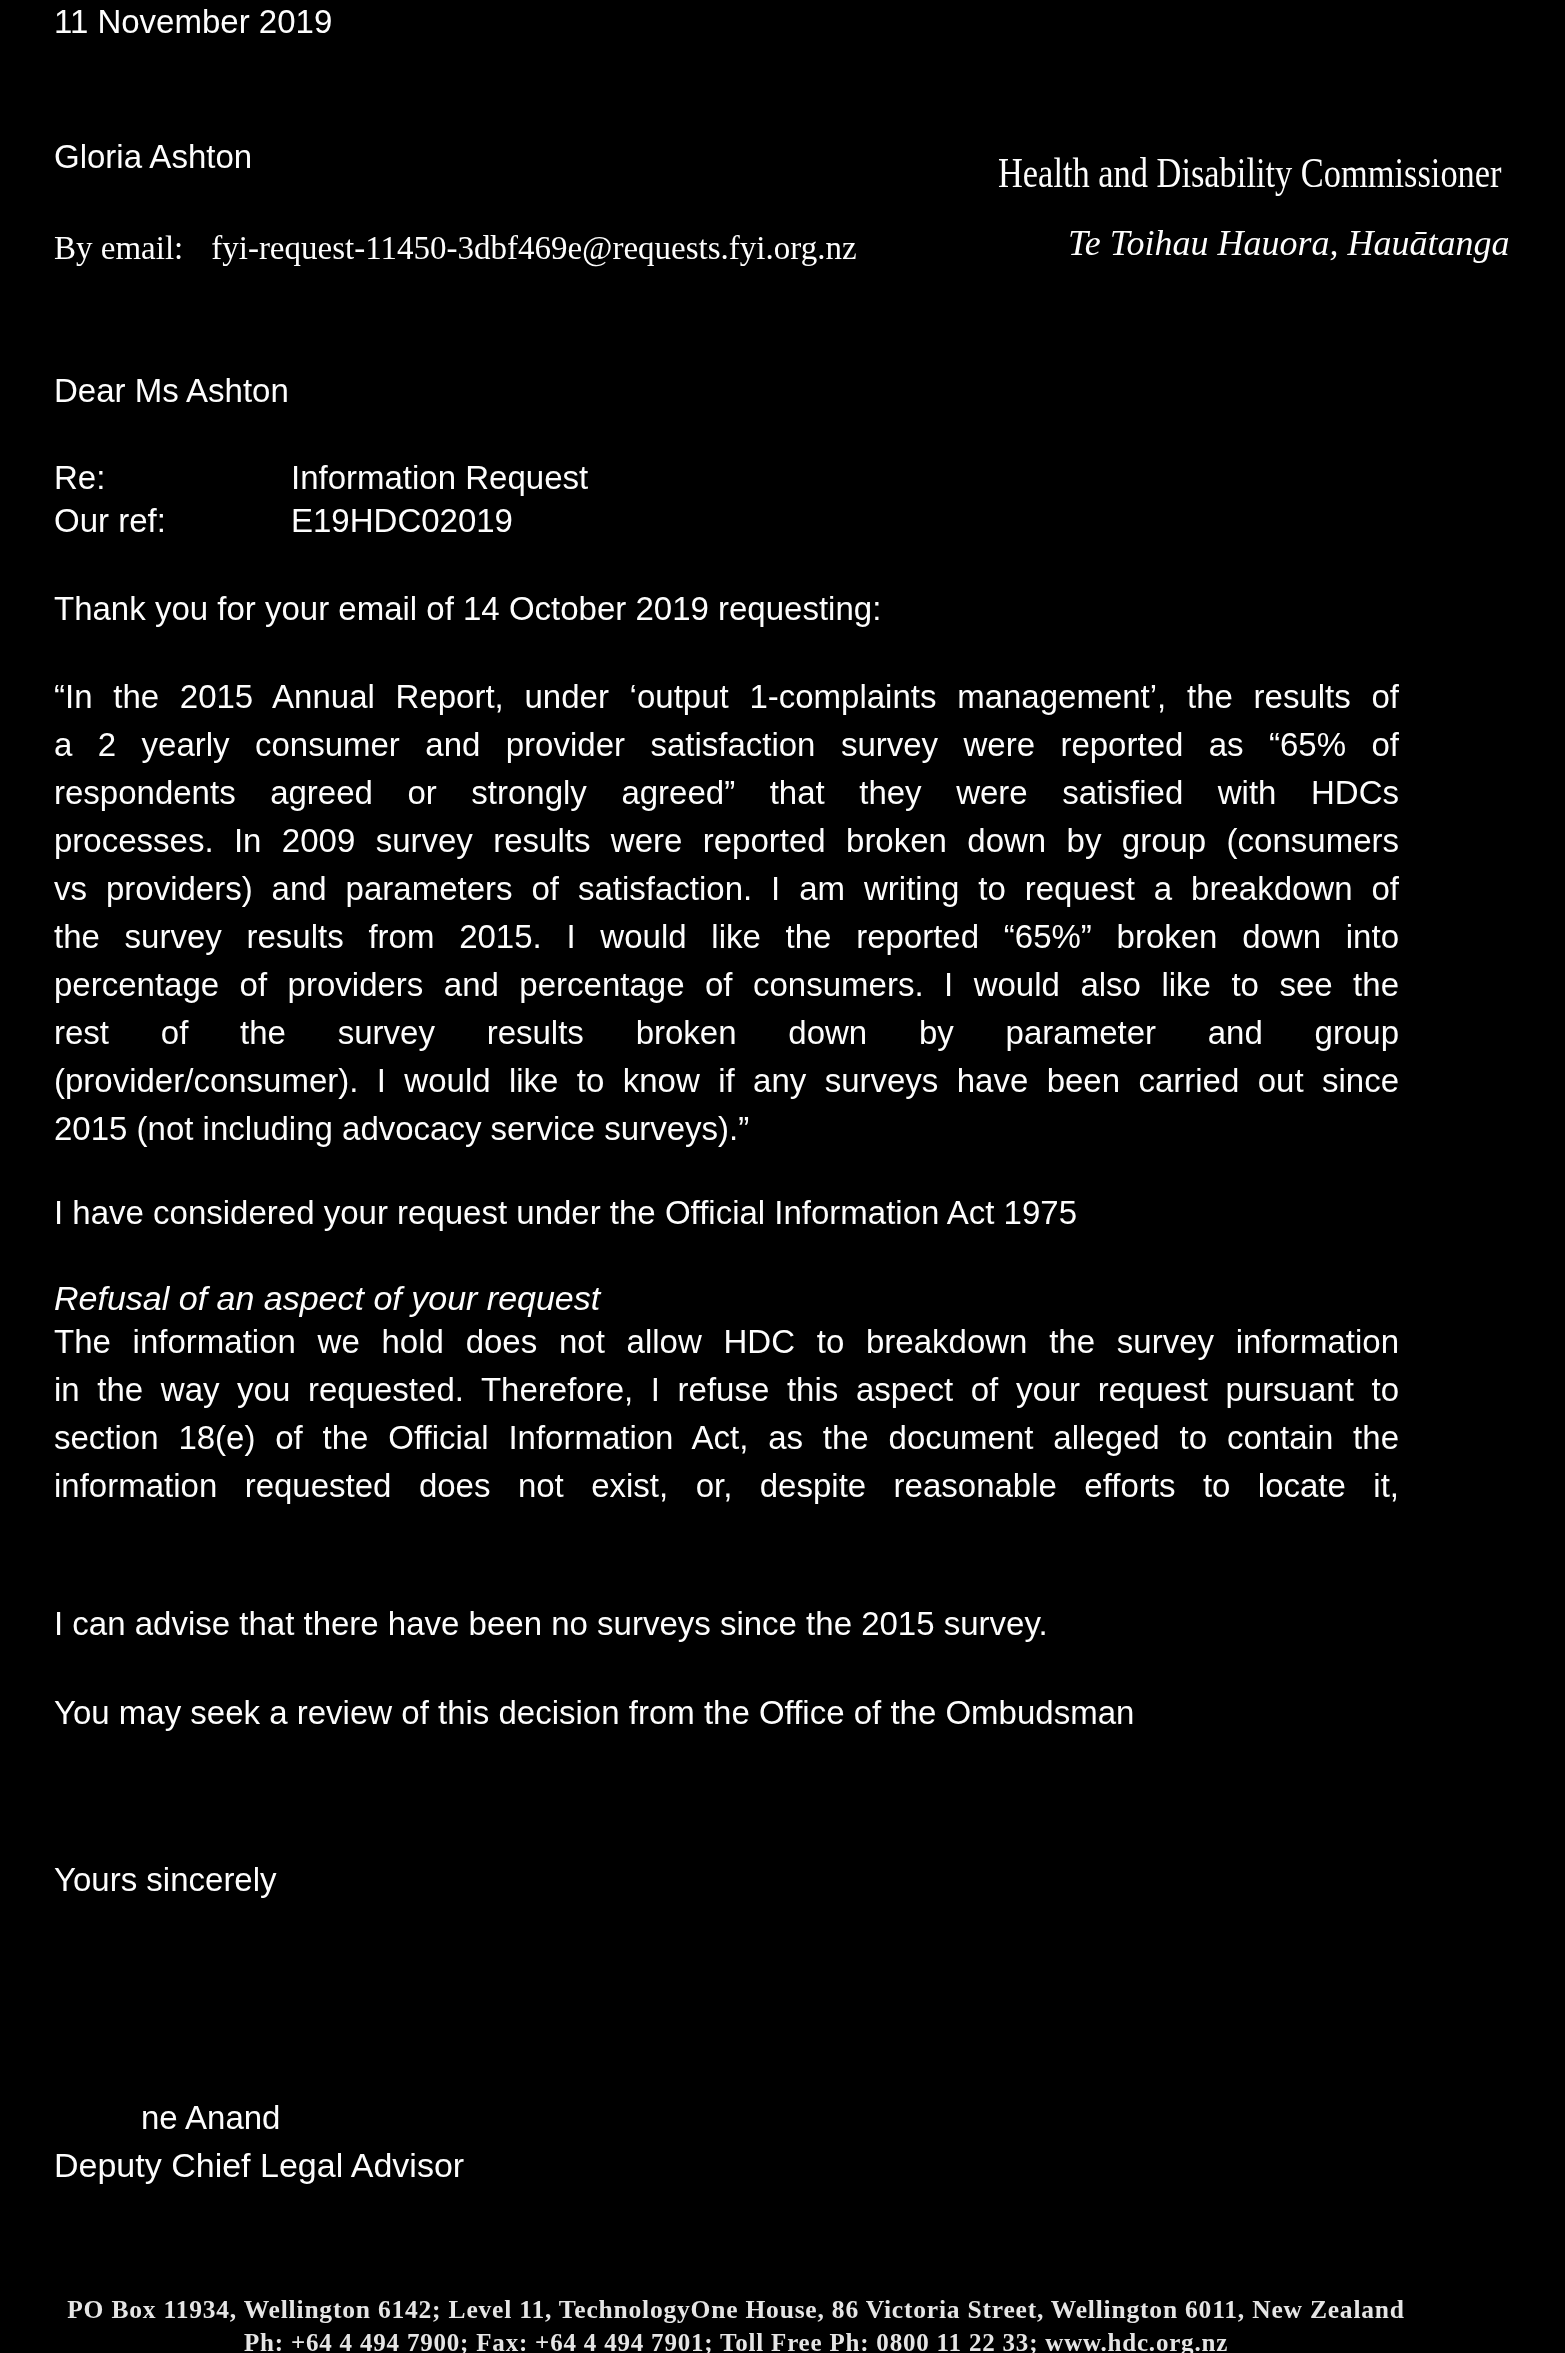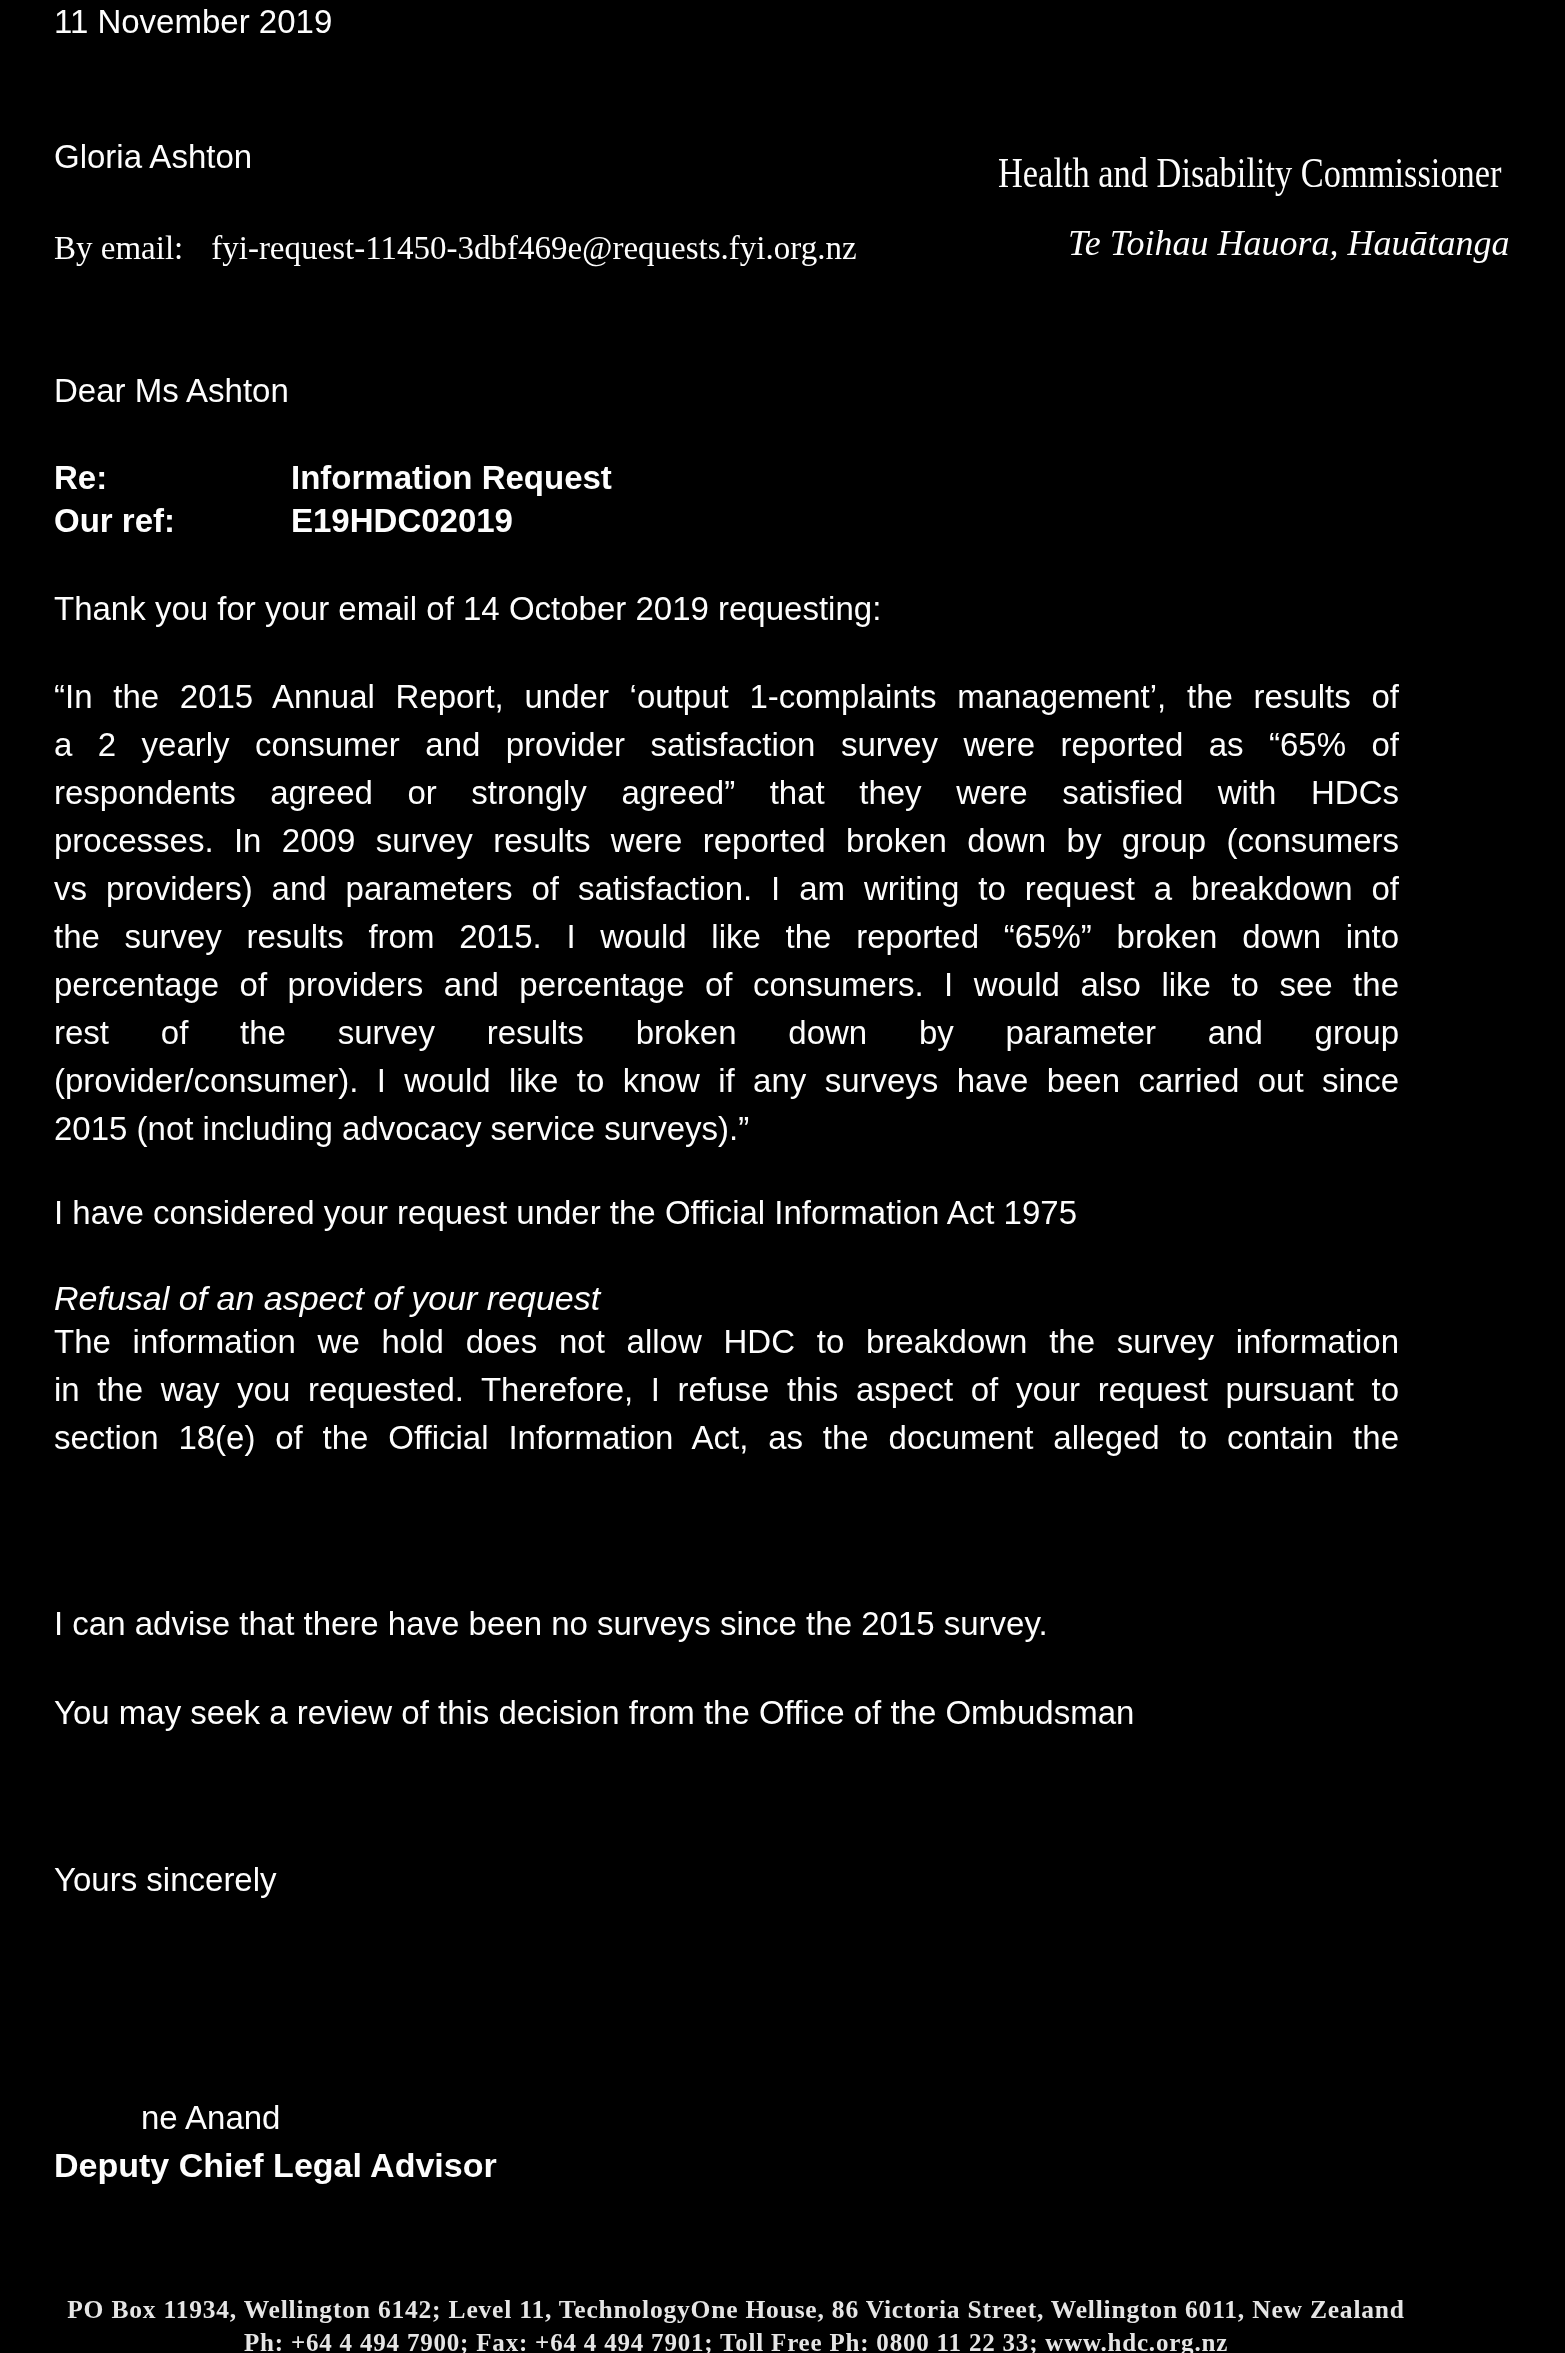--- a/index.html
+++ b/index.html
@@ -14,21 +14,21 @@
     overflow: hidden;
     font-family: "Liberation Sans", "DejaVu Sans", sans-serif;
     color: #fdfdfd;
   }
   .abs { position: absolute; }
   .body-text {
     font-size: 33px;
     line-height: 40px;
     color: #fdfdfd;
   }
-  .bold { font-weight: 700; }
+  .bold { font-weight: 400; }
   .italic { font-style: italic; }
 
   .date-line        { top: 1.5px;    left: 54px; }
   .org-header       { top: 148px;  left: 998px; white-space: nowrap; }
   .org-name {
     font-family: "Liberation Serif", "DejaVu Serif", serif;
     font-size: 43px;
     letter-spacing: 0px;
     transform: scaleX(0.80);
     transform-origin: left top;
@@ -140,20 +140,21 @@
 </div>
 
 <div class="abs body-text consideration-line">I have considered your request under the Official Information Act 1975</div>
 
 <div class="abs body-text italic refusal-heading">Refusal of an aspect of your request</div>
 
 <div class="abs body-text refusal-block">
   <div class="jline">The information we hold does not allow HDC to breakdown the survey information</div>
   <div class="jline">in the way you requested.  Therefore, I refuse this aspect of your request pursuant to</div>
   <div class="jline">section 18(e) of the Official Information Act, as the document alleged to contain the</div>
+  <div class="jline">information requested does not exist, or, despite reasonable efforts to locate it,</div>
 </div>
 
 <div class="abs body-text advice-line">I can advise that there have been no surveys since the 2015 survey.</div>
 
 <div class="abs body-text review-line">You may seek a review of this decision from the Office of the Ombudsman</div>
 
 <div class="abs body-text closing-line">Yours sincerely</div>
 
 <div class="abs body-text signatory-name">ne Anand</div>
 

